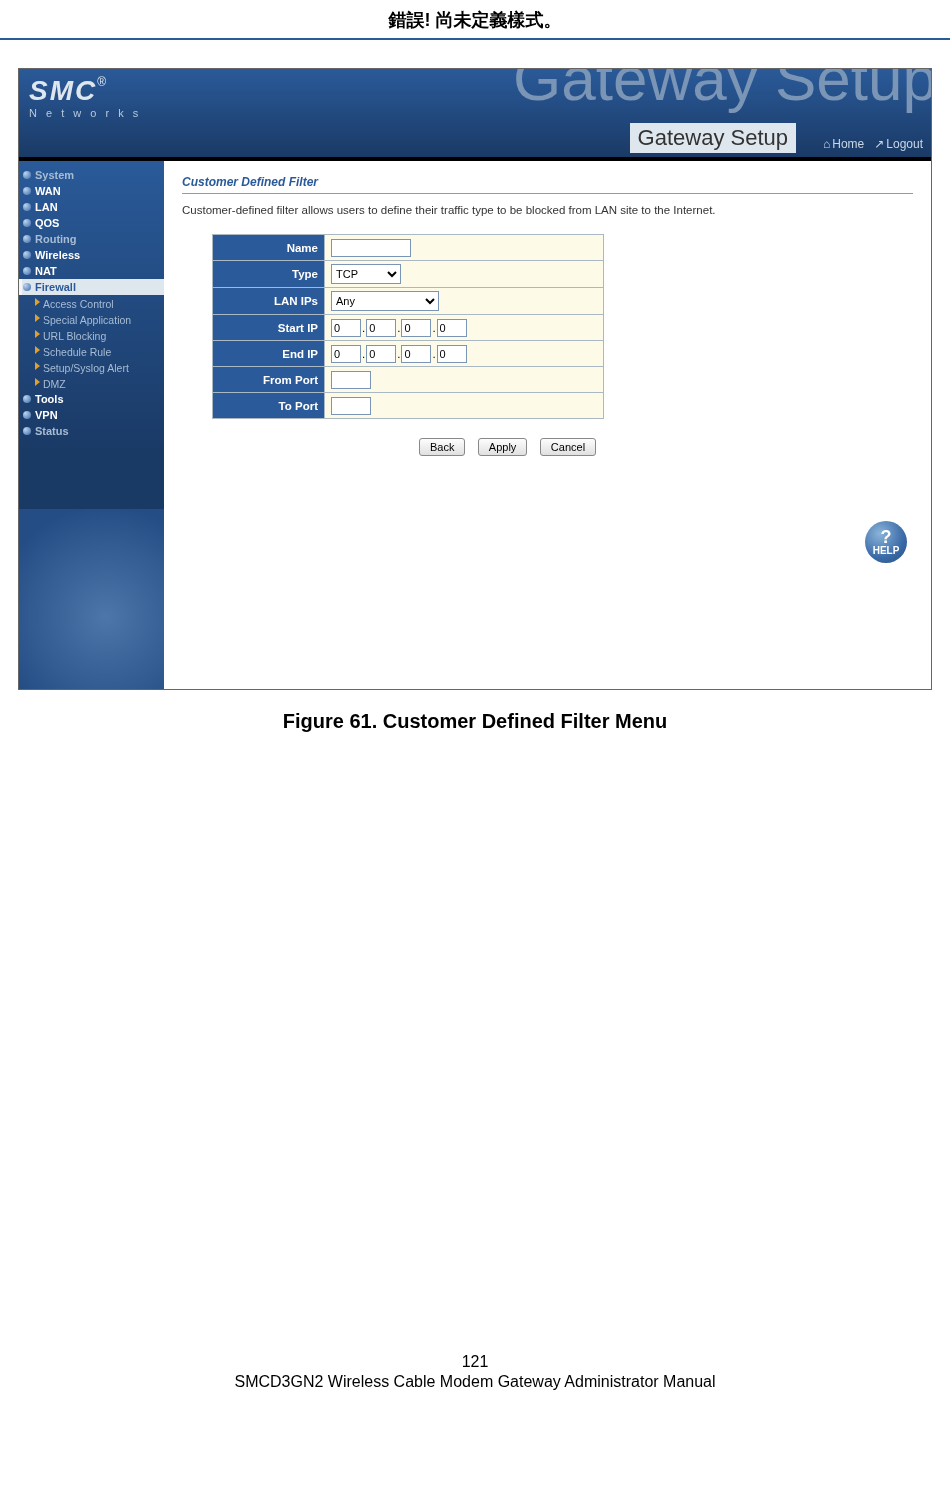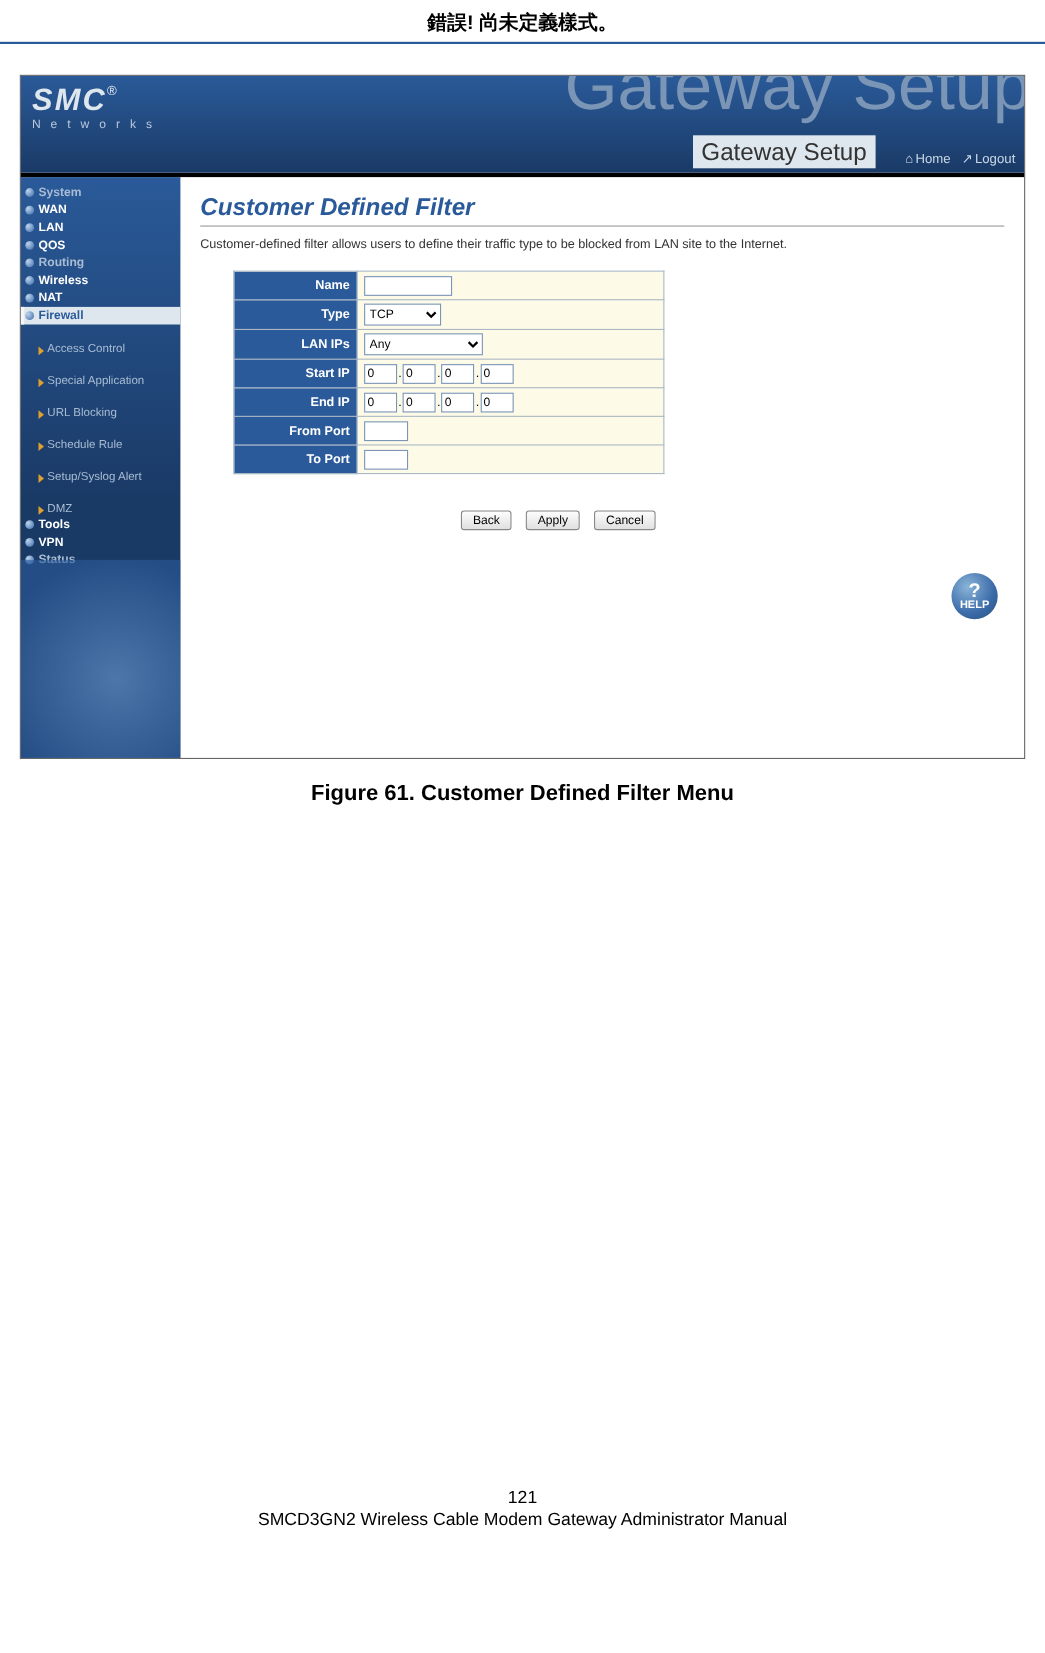--- a/index.html
+++ b/index.html
@@ -117,42 +117,42 @@
     }
     .nav-section.muted { color: #a8bcd4; }
     .nav-section.active {
       background: #dfe7ee;
       color: #2a5a99;
       border-left: 3px solid #f5f5f5;
       padding-left: 1px;
     }
     .nav-sub {
       display: flex;
-      align-items: flex-end;
+      align-items: flex-start;
       gap: 3px;
-      padding: 16px 4px 1px 16px;
+      padding: 3px 4px 1px 16px;
       color: #a8bcd4;
       font-size: 10.5px;
       cursor: pointer;
     }
     .nav-sub .arrow {
       width: 0; height: 0;
       border-top: 4px solid transparent;
       border-bottom: 4px solid transparent;
       border-left: 5px solid #e0a030;
       flex-shrink: 0;
     }
     .content {
       flex: 1;
       padding: 14px 18px;
       position: relative;
     }
     .content-title {
       color: #2a5a99;
-      font-size: 22px;
+      font-size: 12px;
       font-weight: bold;
       font-style: italic;
       border-bottom: 1px solid #999;
       padding-bottom: 4px;
       margin-bottom: 10px;
     }
     .content-desc {
       font-size: 11.5px;
       color: #333;
       margin-bottom: 18px;
@@ -189,21 +189,21 @@
     .name-input { width: 80px; }
     .port-input { width: 40px; }
     .select-input {
       border: 1px solid #7a95b5;
       height: 20px;
       font-size: 11px;
       background: #fff;
     }
     .btn-row {
       text-align: center;
-      margin-top: 32px;
+      margin-top: 18px;
       margin-left: -80px;
     }
     .btn {
       background: linear-gradient(to bottom, #fdfdfd, #e0e0e0);
       border: 1px solid #888;
       border-radius: 3px;
       padding: 2px 10px;
       font-size: 11px;
       cursor: pointer;
       margin: 0 4px;

